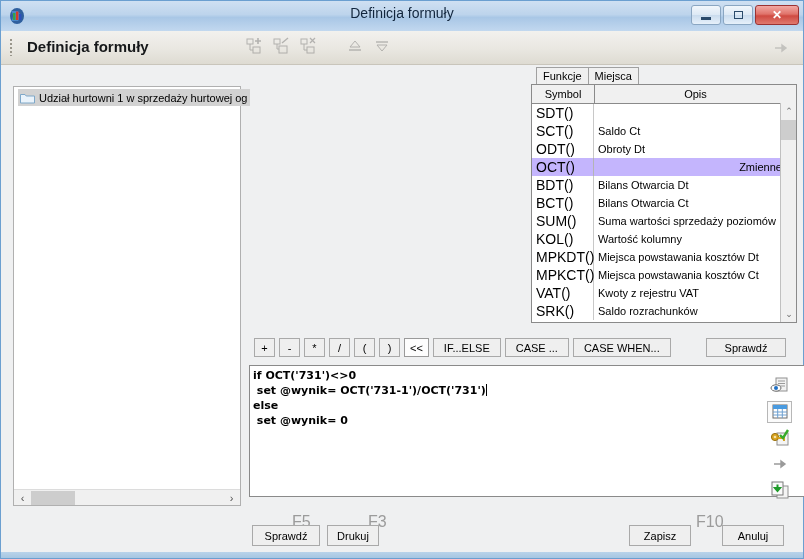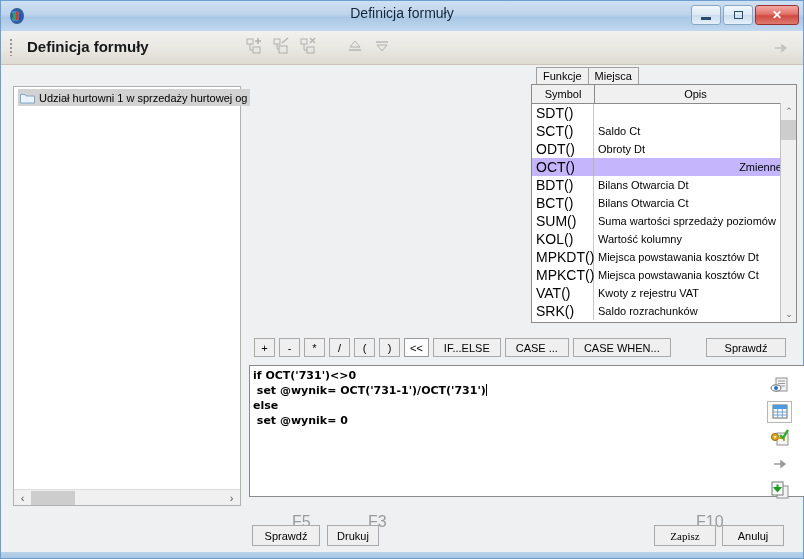--- a/index.html
+++ b/index.html
@@ -400,20 +400,20 @@
   </div>
 
   <div>
     <span class="keyhint" style="left:251px;top:512px;">F5</span>
     <div class="bbtn" style="left:251px;top:524px;width:68px;">Sprawdź</div>
 
     <span class="keyhint" style="left:327px;top:512px;">F3</span>
     <div class="bbtn" style="left:326px;top:524px;width:52px;">Drukuj</div>
 
     <span class="keyhint" style="left:655px;top:512px;">F10</span>
-    <div class="bbtn" style="left:653px;top:524px;width:62px;font-family:Liberation Serif, serif;">Zapisz</div>
+    <div class="bbtn" style="left:628px;top:524px;width:62px;">Zapisz</div>
 
     <span class="keyhint" style="left:723px;top:512px;margin-left:48px;">Esc</span>
     <div class="bbtn" style="left:721px;top:524px;width:62px;">Anuluj</div>
   </div>
 
   <div class="statusbar"></div>
 </div>
 
 </body></html>

